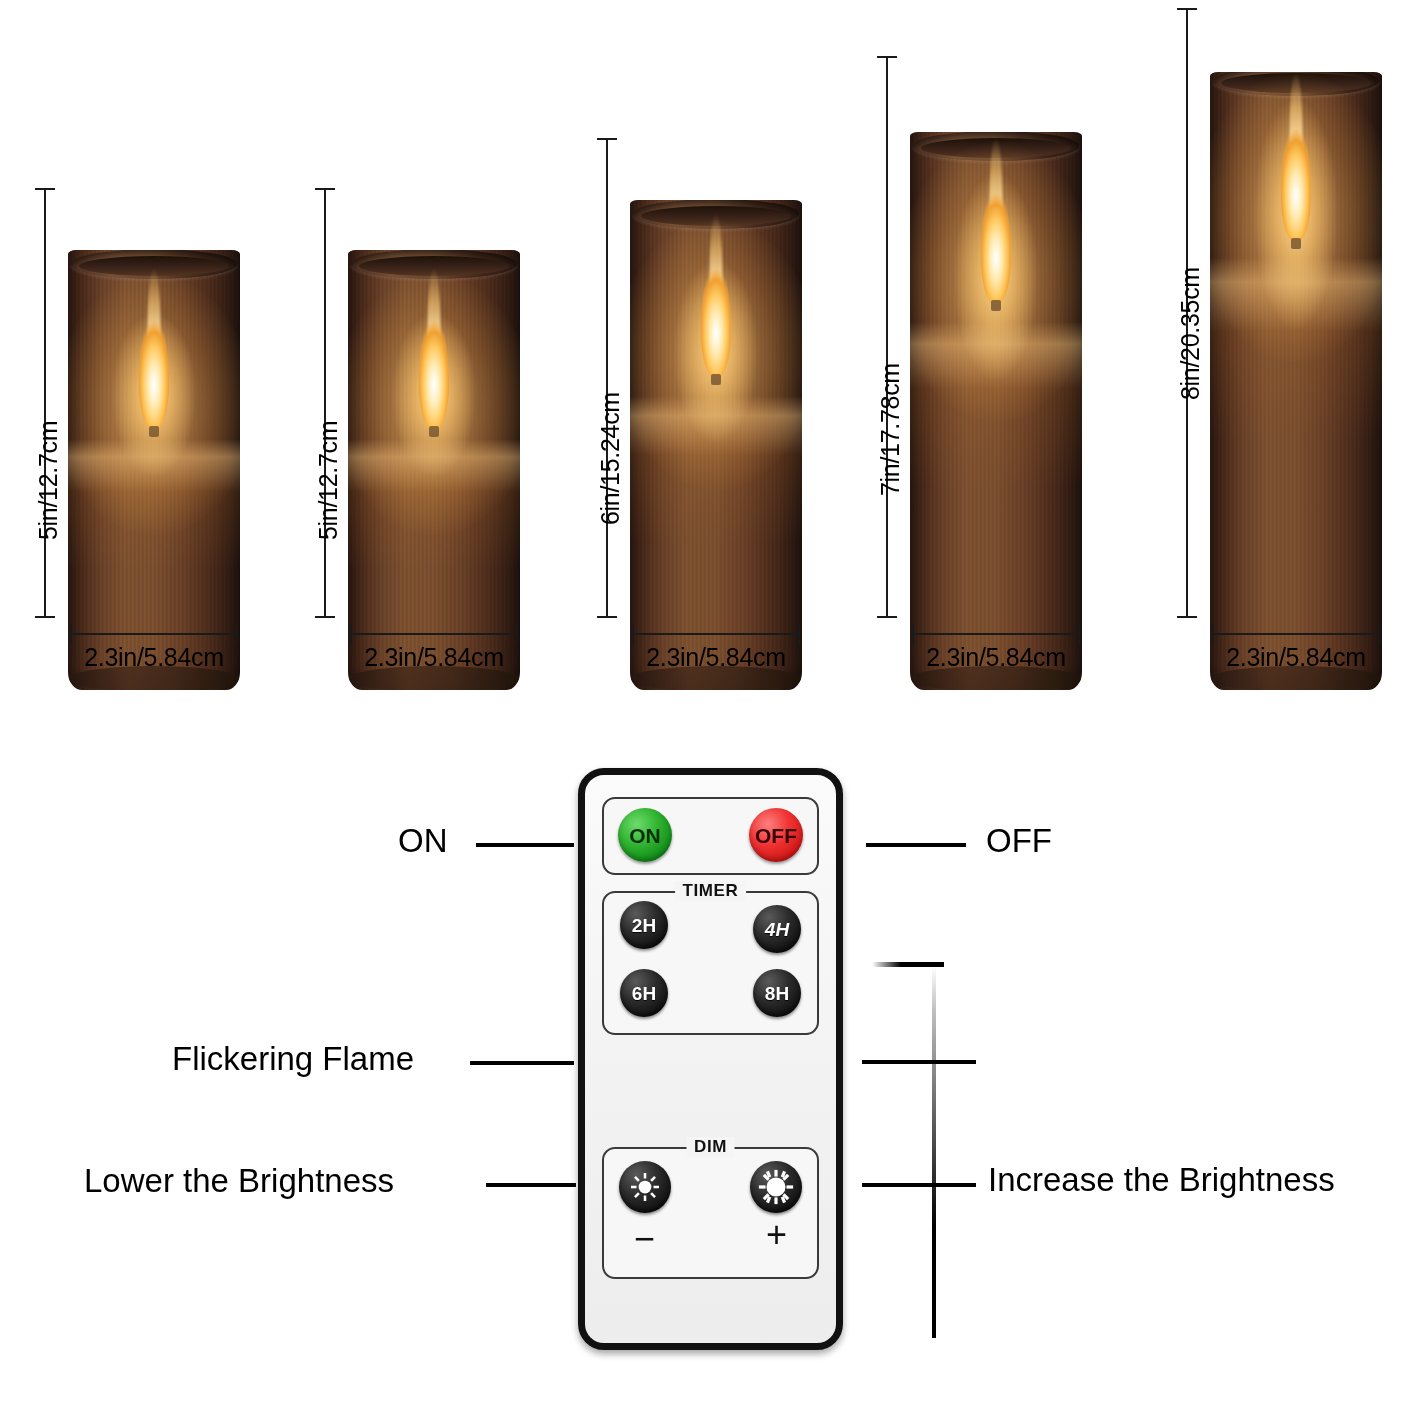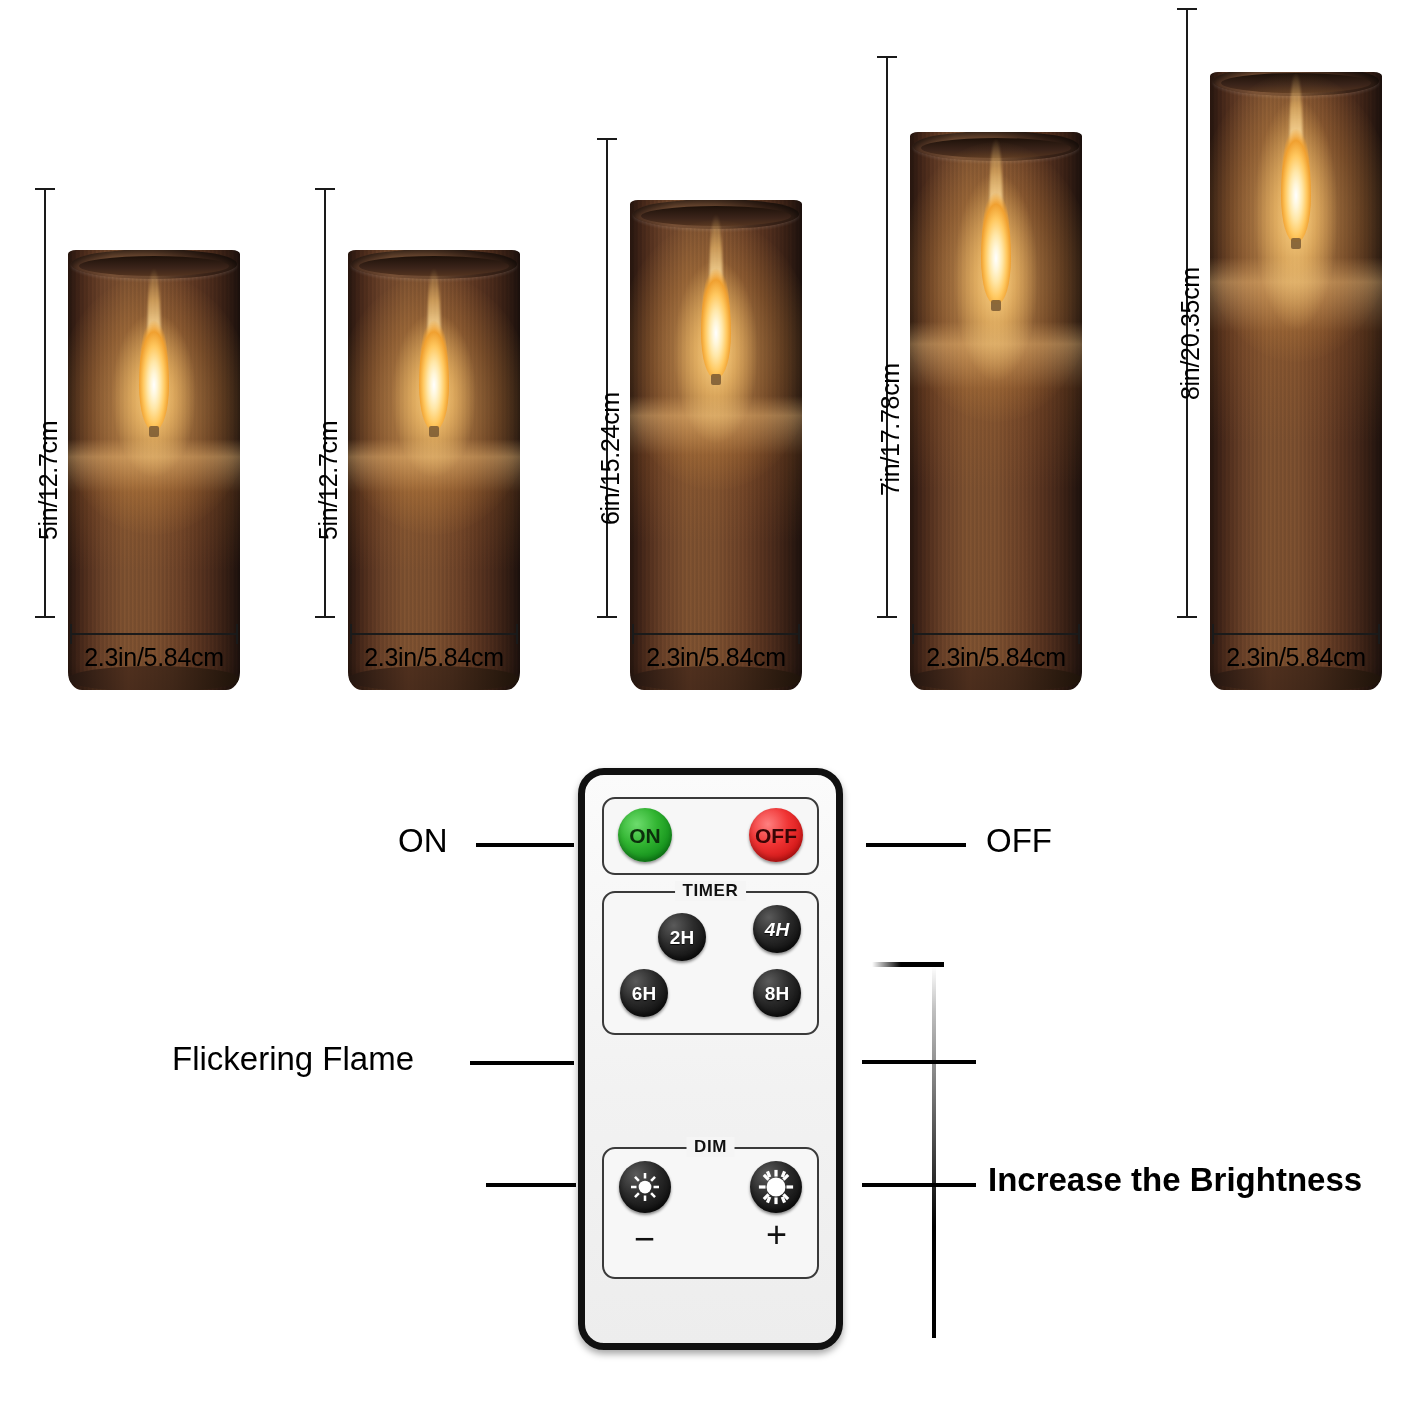--- a/index.html
+++ b/index.html
@@ -258,21 +258,21 @@
 
   <div class="remote">
 
     <div class="panel" style="top:22px;height:74px;">
       <div class="btn btn-on" style="left:14px;top:9px;">ON</div>
       <div class="btn btn-off" style="right:14px;top:9px;">OFF</div>
     </div>
 
     <div class="panel" style="top:116px;height:140px;">
       <div class="panel-title">TIMER</div>
-      <div class="btn btn-dark" style="left:16px;top:20px;margin-left:38px;">2H</div>
+      <div class="btn btn-dark" style="left:16px;top:8px;">2H</div>
       <div class="btn btn-dark" style="right:16px;top:12px;font-style:italic;">4H</div>
       <div class="btn btn-dark" style="left:16px;top:76px;">6H</div>
       <div class="btn btn-dark" style="right:16px;top:76px;">8H</div>
     </div>
 
 
     <div class="panel" style="top:372px;height:128px;text-align:center;">
       <div class="panel-title">DIM</div>
 
       <div class="btn btn-dark" style="left:15px;top:12px;width:52px;height:52px;">
@@ -315,27 +315,28 @@
       <div class="pm" style="right:30px;top:68px;">+</div>
     </div>
   </div>
 
   <div class="callout" style="left:398px;top:822px;">ON</div>
   <div class="lead" style="left:476px;top:843px;width:98px;"></div>
 
   <div class="callout" style="left:172px;top:1040px;">Flickering Flame</div>
   <div class="lead" style="left:470px;top:1061px;width:104px;"></div>
 
+  <div class="callout" style="left:84px;top:1162px;">Lower the Brightness</div>
   <div class="lead" style="left:486px;top:1183px;width:90px;"></div>
 
   <div class="lead" style="left:866px;top:843px;width:100px;"></div>
   <div class="callout" style="left:986px;top:822px;">OFF</div>
 
   <div class="lead-stub" style="left:872px;top:962px;width:72px;"></div>
   <div class="lead-v" style="left:932px;top:966px;height:372px;"></div>
 
   <div class="lead" style="left:862px;top:1060px;width:114px;"></div>
 
   <div class="lead" style="left:862px;top:1183px;width:114px;"></div>
-  <div class="callout" style="left:988px;top:1161px;font-weight:bold;">Increase the Brightness</div>
+  <div class="callout" style="left:988px;top:1161px;">Increase the Brightness</div>
 
 
 </div>
 
 </body></html>

